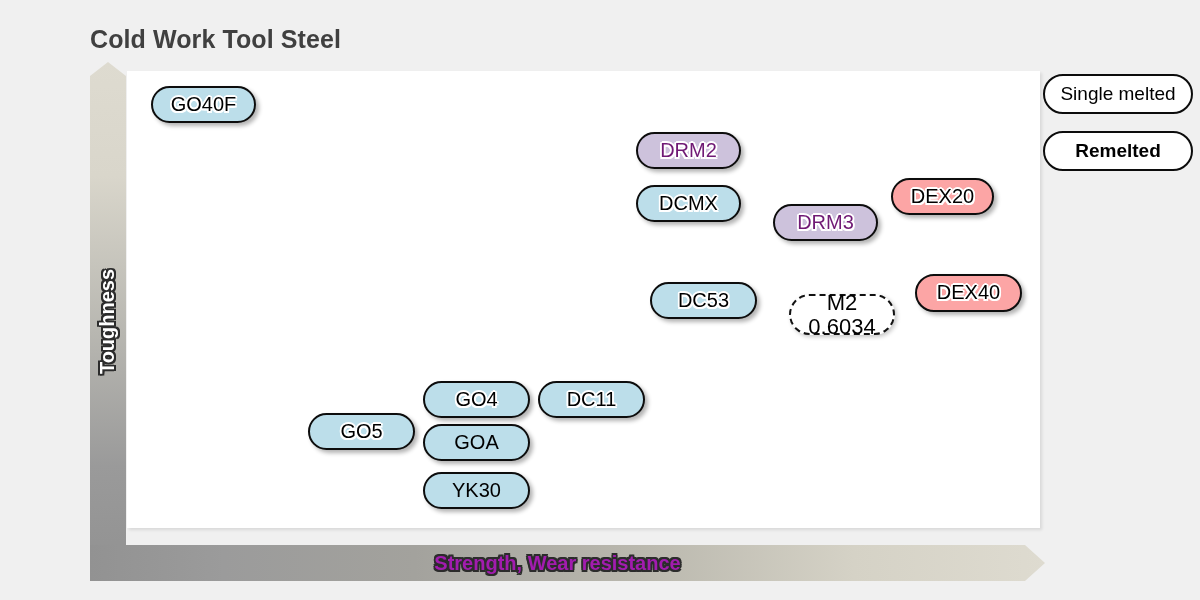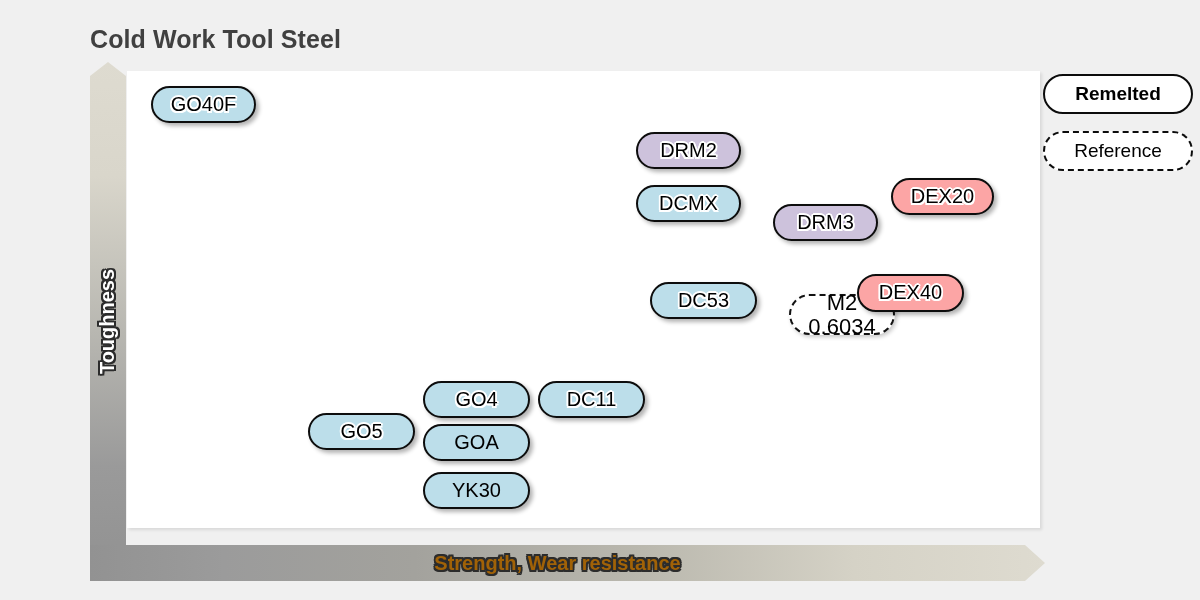--- a/index.html
+++ b/index.html
@@ -88,21 +88,21 @@
     position: absolute;
     left: 90px;
     top: 545px;
     width: 935px;
     height: 36px;
     display: flex;
     align-items: center;
     justify-content: center;
     font-size: 20px;
     font-weight: bold;
-    color: #a16207;
+    color: #a21caf;
     white-space: nowrap;
     pointer-events: none;
     text-shadow:
       -1.6px -1.6px 0 #2c2c2c, 1.6px -1.6px 0 #2c2c2c,
       -1.6px  1.6px 0 #2c2c2c, 1.6px  1.6px 0 #2c2c2c,
        0px   -1.8px 0 #2c2c2c, 0px    1.8px 0 #2c2c2c,
       -1.8px  0px   0 #2c2c2c, 1.8px   0px  0 #2c2c2c;
   }
 
   
@@ -123,21 +123,21 @@
     box-shadow: 3px 3px 4px rgba(0,0,0,0.30);
   }
   .pill.outlined {
     text-shadow:
       -1.5px -1.5px 0 #ffffff, 1.5px -1.5px 0 #ffffff,
       -1.5px  1.5px 0 #ffffff, 1.5px  1.5px 0 #ffffff,
        0px   -1.7px 0 #ffffff, 0px    1.7px 0 #ffffff,
       -1.7px  0px   0 #ffffff, 1.7px   0px  0 #ffffff;
   }
   .pill.single  { background: #bcdeea; }
-  .pill.remelt  { background: #cdc2dc; color: #000000; }
+  .pill.remelt  { background: #cdc2dc; color: #701a75; }
   .pill.dex     { background: #fca5a5; }
   .pill.ref {
     background: #ffffff;
     border: 2.5px dashed #111111;
     box-shadow: 2px 2px 4px rgba(0,0,0,0.22);
     font-size: 22px;
   }
   .pill.ref .ref-line2 { display: block; }
 
   
@@ -194,23 +194,23 @@
 <div class="pill single outlined" style="left:636px; top:185px; width:105px; height:37px;">DCMX</div>
 <div class="pill dex outlined" style="left:891px; top:178px; width:103px; height:37px;">DEX20</div>
 <div class="pill remelt outlined" style="left:773px; top:204px; width:105px; height:37px;">DRM3</div>
 <div class="pill single outlined" style="left:650px; top:282px; width:107px; height:37px;">DC53</div>
 
 <div class="pill ref" style="left:789px; top:294px; width:106px; height:41px; flex-direction:column;">
   <span>M2</span>
   <span class="ref-line2">0.6034</span>
 </div>
 
-<div class="pill dex outlined" style="left:857px; top:274px; width:107px; height:38px;">DEX40</div>
+<div class="pill dex outlined" style="left:915px; top:274px; width:107px; height:38px;">DEX40</div>
 <div class="pill single outlined" style="left:308px; top:381px; width:107px; height:37px;margin-top:32px;">GO5</div>
 <div class="pill single outlined" style="left:423px; top:381px; width:107px; height:37px;">GO4</div>
 <div class="pill single outlined" style="left:538px; top:381px; width:107px; height:37px;">DC11</div>
 <div class="pill single" style="left:423px; top:424px; width:107px; height:37px;">GOA</div>
 <div class="pill single" style="left:423px; top:472px; width:107px; height:37px;">YK30</div>
 
 <div id="legend">
+  <div class="legend-item legend-single">Single melted</div>
   <div class="legend-item legend-remelted">Remelted</div>
-  <div class="legend-item legend-reference">Reference</div>
 </div>
 
 </body></html>

